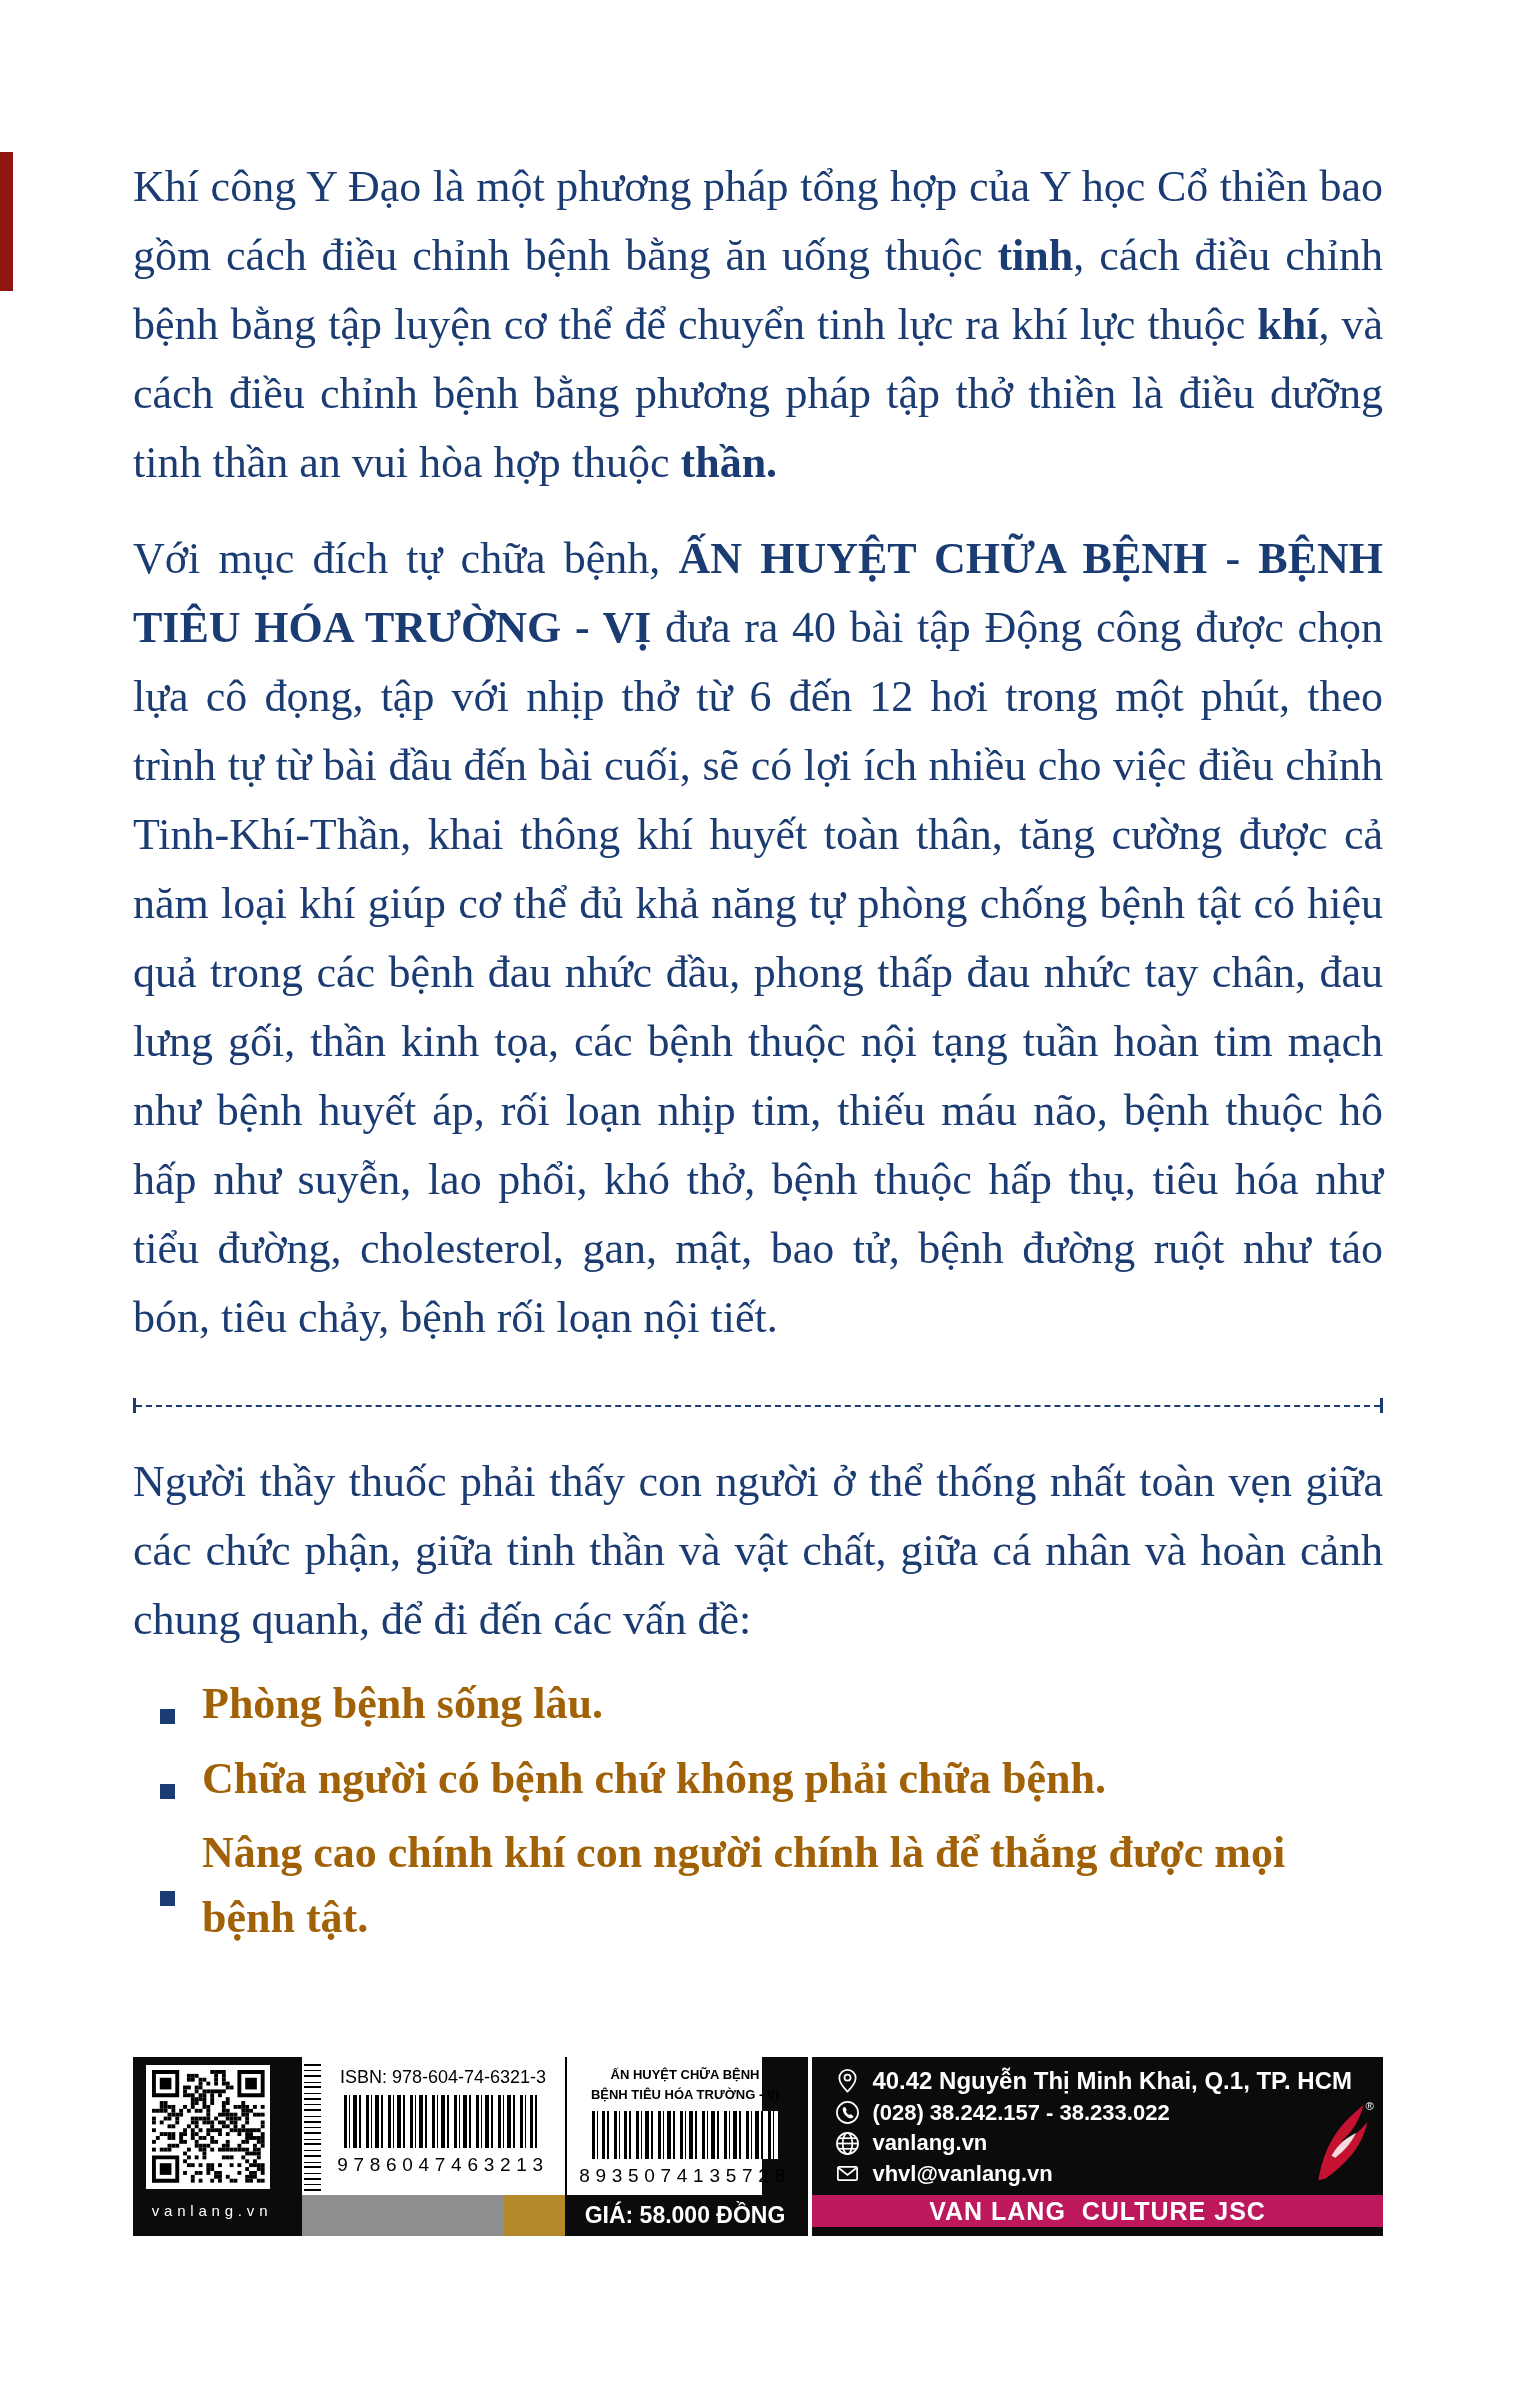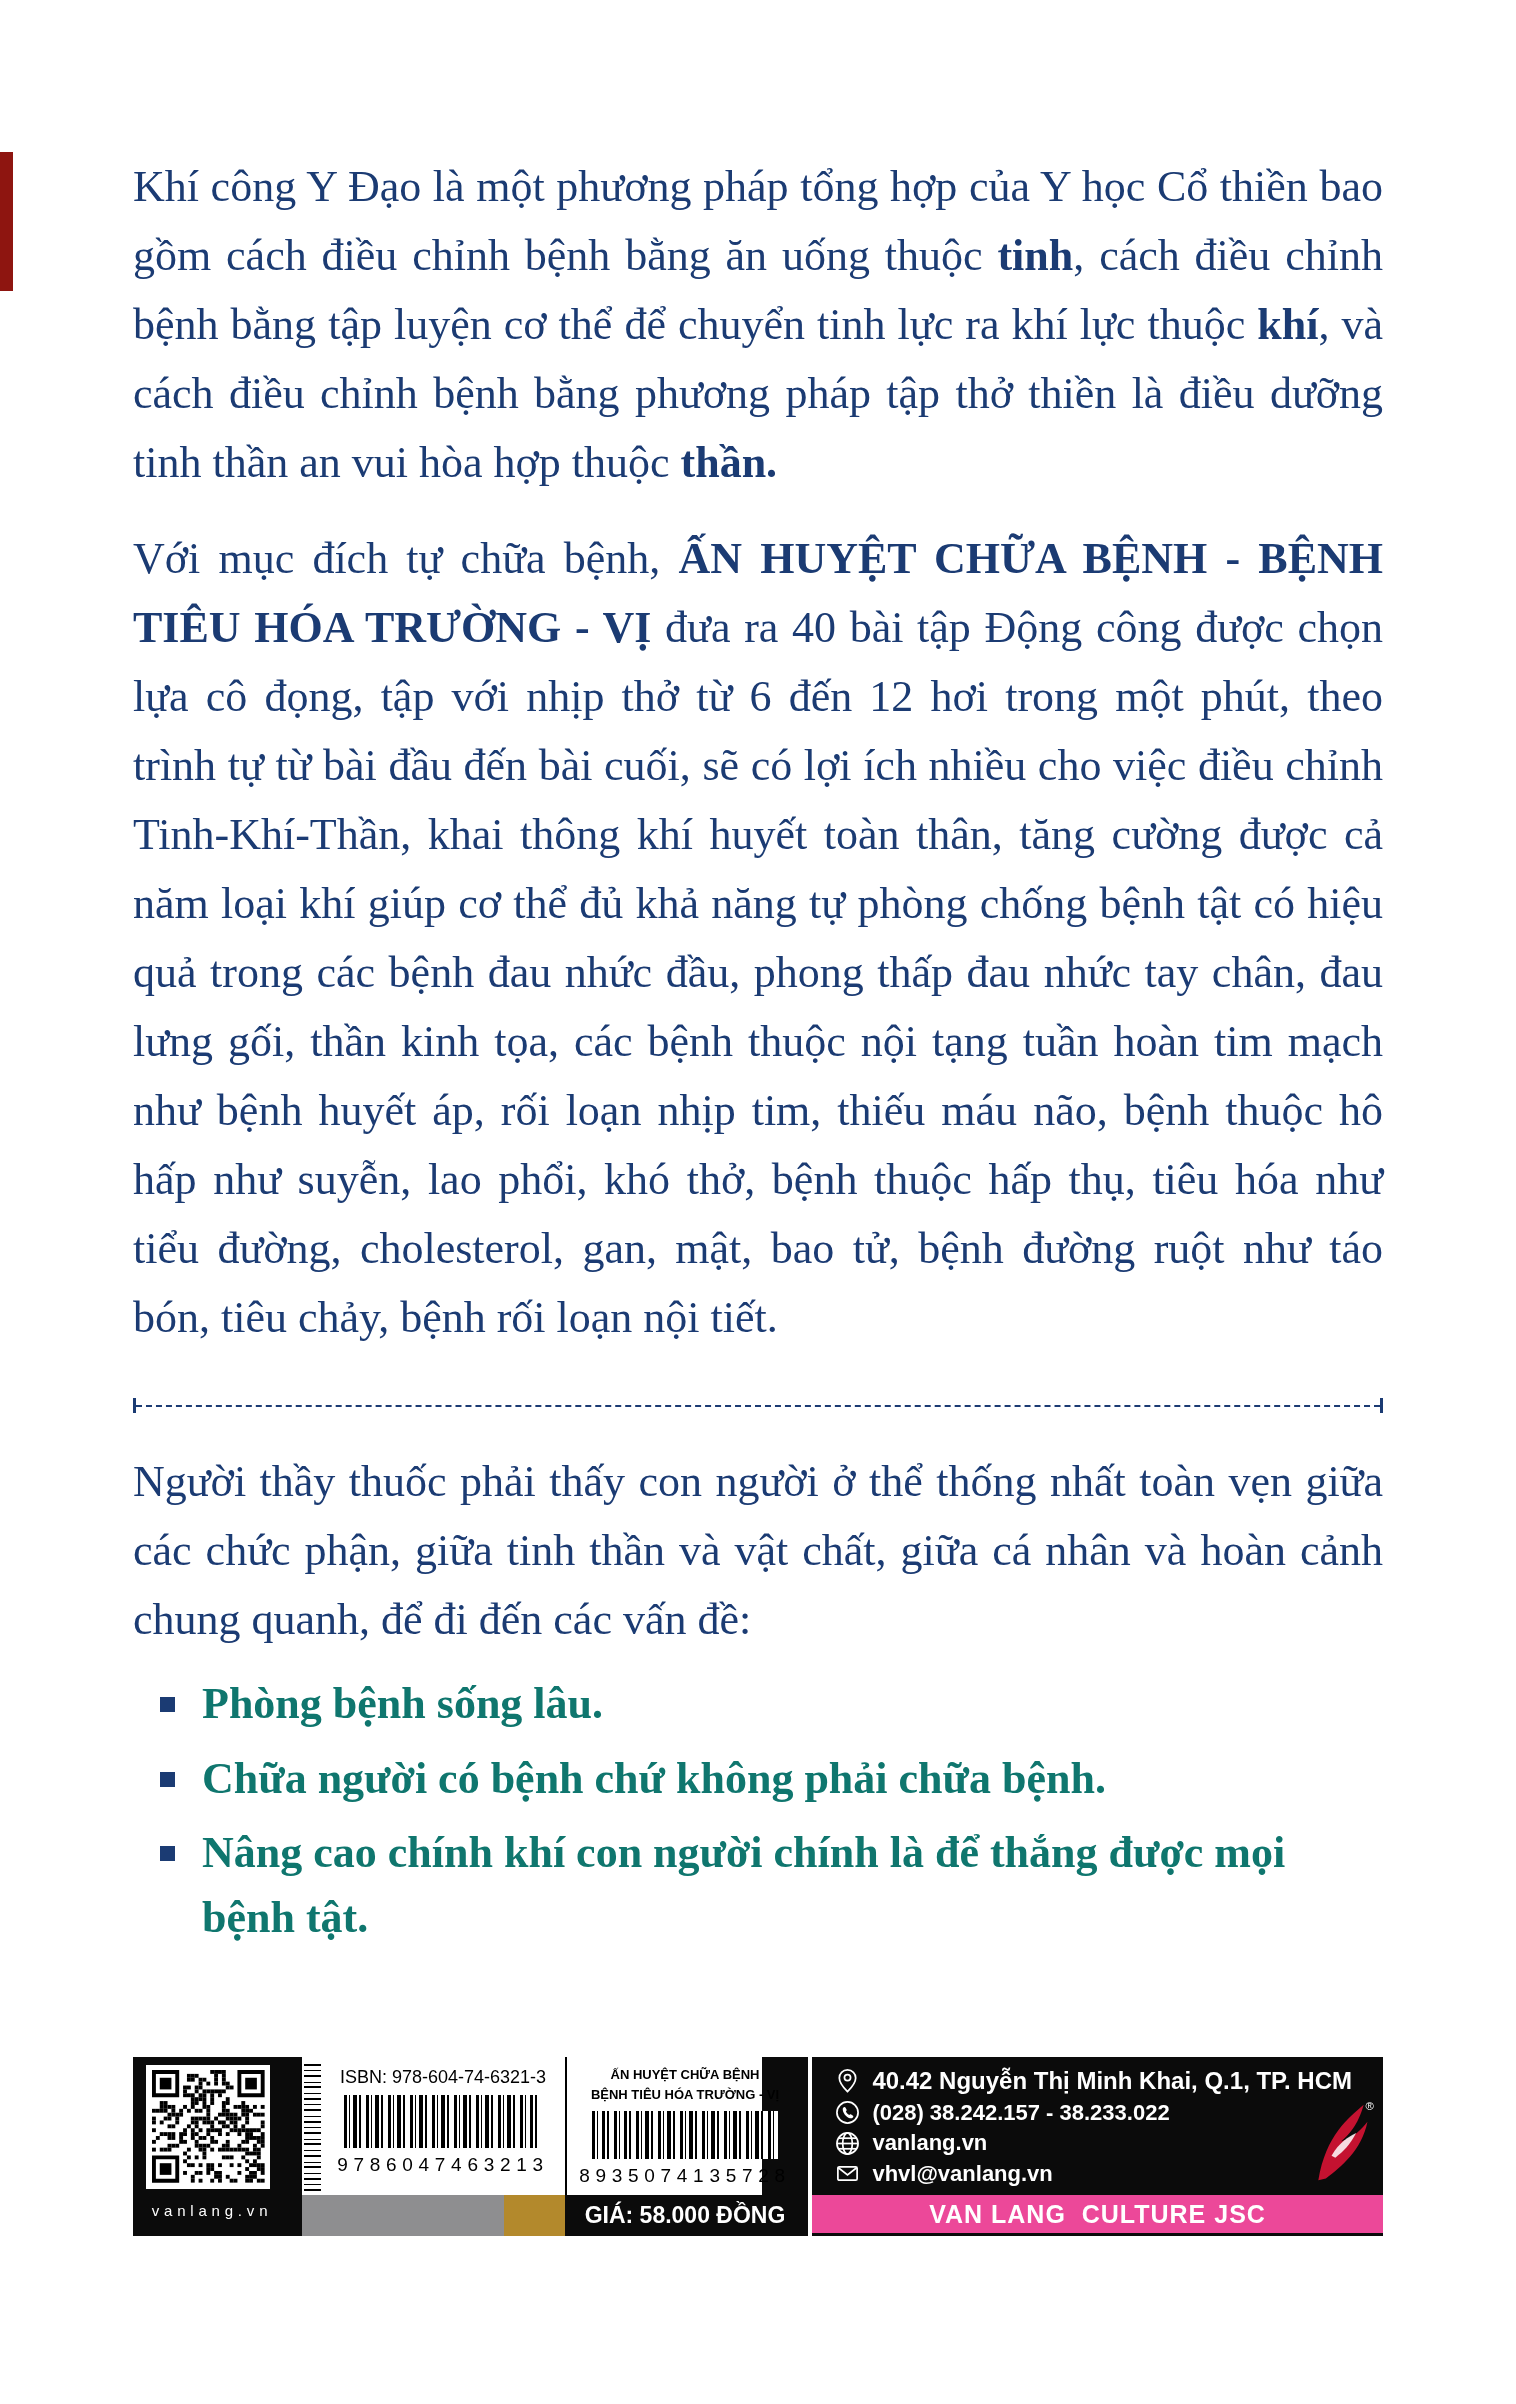--- a/index.html
+++ b/index.html
@@ -16,21 +16,21 @@
   .para b { font-weight:bold; }
   .p2 { margin-bottom:0; }
 
   .divider { display:flex; align-items:center; margin:46px 0 34px 0; }
   .divider .tick { width:2.9px; height:15px; background:#1b3b73; flex:none; }
   .divider .line { flex:1; border-top:2.9px dashed #1b3b73; height:0; }
 
   .p3 { margin-bottom:17px; }
 
   .bullets { margin-top:5.7px; }
-  .bullet-item { display:flex; font-size:44px; line-height:65px; font-weight:bold; margin-bottom:9.5px; color:#0f766e; }
+  .bullet-item { display:flex; font-size:44px; line-height:65px; font-weight:bold; margin-bottom:9.5px; color:#a16207;align-items:center; }
   .bullet-item .sq { width:15px; height:15px; background:#1b3b73; flex:none; margin:26px 27px 0 27px; }
 
   
   .footer {
     position:absolute; left:133px; top:2057px; width:1250px; height:179px;
     background:#0b0b0b; color:#fff;
     font-family:"Liberation Sans","DejaVu Sans",sans-serif;
   }
   .qr-block { position:absolute; left:0; top:0; width:169px; height:179px; }
   .qr { position:absolute; left:13.3px; top:7.6px; width:124px; height:124px; background:#fff; padding:5.7px; }
@@ -58,21 +58,21 @@
 
   .vline { position:absolute; left:675px; top:0; width:3.8px; height:179px; background:#fff; }
 
   .contact { position:absolute; left:679px; top:0; width:495px; height:138px;
     display:flex; flex-direction:column; justify-content:space-around; padding:7.6px 0 5.7px 23px; }
   .crow { display:flex; align-items:center; gap:12.4px; font-weight:bold; font-size:22px; white-space:nowrap; }
   .crow.addr { font-size:24px; }
   .cicon { width:25px; height:25px; flex:none; }
   .cicon svg { width:100%; height:100%; display:block; }
 
-  .company-bar { position:absolute; left:679px; top:138px; width:571px; height:38px; background:#ec4899;
+  .company-bar { position:absolute; left:679px; top:138px; width:571px; height:32px; background:#be185d;
     display:flex; align-items:center; justify-content:center; font-weight:bold; font-size:25px; letter-spacing:1px; color:#fff; white-space:pre; }
 
   .logo { position:absolute; left:1174px; top:40px; width:68px; height:93px; }
   .logo svg { width:100%; height:100%; display:block; }
 </style>
 </head>
 <body>
 
 <div class="page">
 

